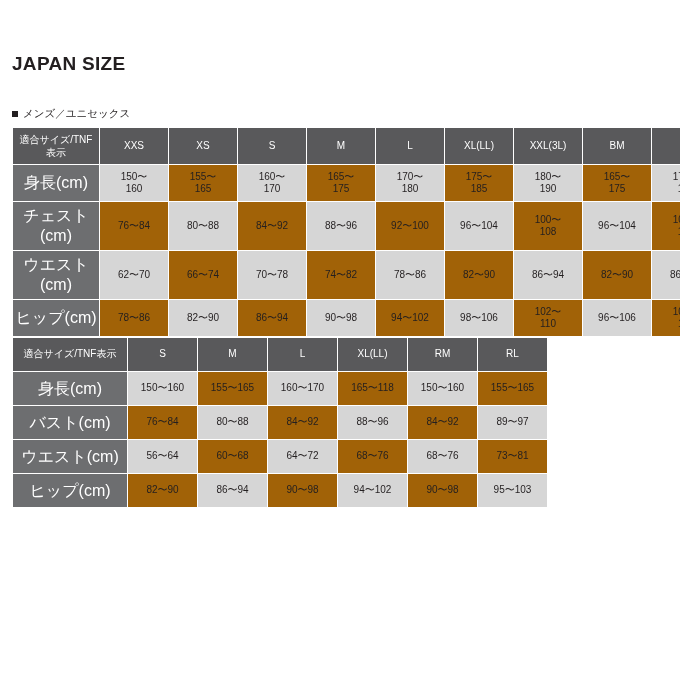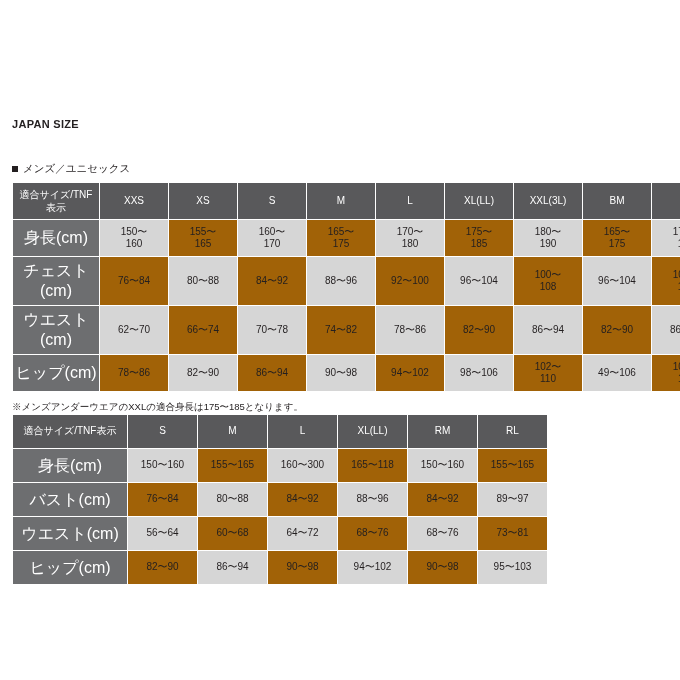--- a/index.html
+++ b/index.html
@@ -15,25 +15,25 @@
     -webkit-font-smoothing: antialiased;
   }
   .page {
     position: relative;
     width: 680px;
     height: 680px;
     box-sizing: border-box;
     padding: 0 12px;
   }
   .title {
-    font-size: 11px;
+    font-size: 19px;
     font-weight: bold;
     letter-spacing: 0.3px;
     margin: 0;
-    padding-top: 118px;
+    padding-top: 53px;
     padding-left: 0px;
     color: #231f20;
   }
   .section-label {
     font-size: 10.5px;
     color: #231f20;
     margin-top: 32px;
     margin-bottom: 6px;
     display: flex;
     align-items: center;
@@ -177,45 +177,44 @@
         </tr>
         <tr>
           <td class="row-head col-head">ヒップ(cm)</td>
           <td class="col-data cell-b">78〜86</td>
           <td class="col-data cell-a">82〜90</td>
           <td class="col-data cell-b">86〜94</td>
           <td class="col-data cell-a">90〜98</td>
           <td class="col-data cell-b">94〜102</td>
           <td class="col-data cell-a">98〜106</td>
           <td class="col-data cell-b">102〜<br>110</td>
-          <td class="col-data cell-a">49〜106</td>
+          <td class="col-data cell-a">96〜106</td>
           <td class="col-data cell-b">102〜<br>110</td>
         </tr>
       </tbody>
   </table>
 
-  <div class="note">※メンズアンダーウエアのXXLの適合身長は175〜185となります。</div>
 
 
   <table class="ladies">
     <tbody>
       <tr class="hdr-row">
           <td class="col-head">適合サイズ/TNF表示</td>
           <td class="col-data">S</td>
           <td class="col-data">M</td>
           <td class="col-data">L</td>
           <td class="col-data">XL(LL)</td>
           <td class="col-data">RM</td>
           <td class="col-data">RL</td>
         </tr>
     <tr>
           <td class="row-head col-head">身長(cm)</td>
           <td class="col-data cell-a">150〜160</td>
           <td class="col-data cell-b">155〜165</td>
-          <td class="col-data cell-a">160〜300</td>
+          <td class="col-data cell-a">160〜170</td>
           <td class="col-data cell-b">165〜118</td>
           <td class="col-data cell-a">150〜160</td>
           <td class="col-data cell-b">155〜165</td>
         </tr>
         <tr>
           <td class="row-head col-head">バスト(cm)</td>
           <td class="col-data cell-b">76〜84</td>
           <td class="col-data cell-a">80〜88</td>
           <td class="col-data cell-b">84〜92</td>
           <td class="col-data cell-a">88〜96</td>

